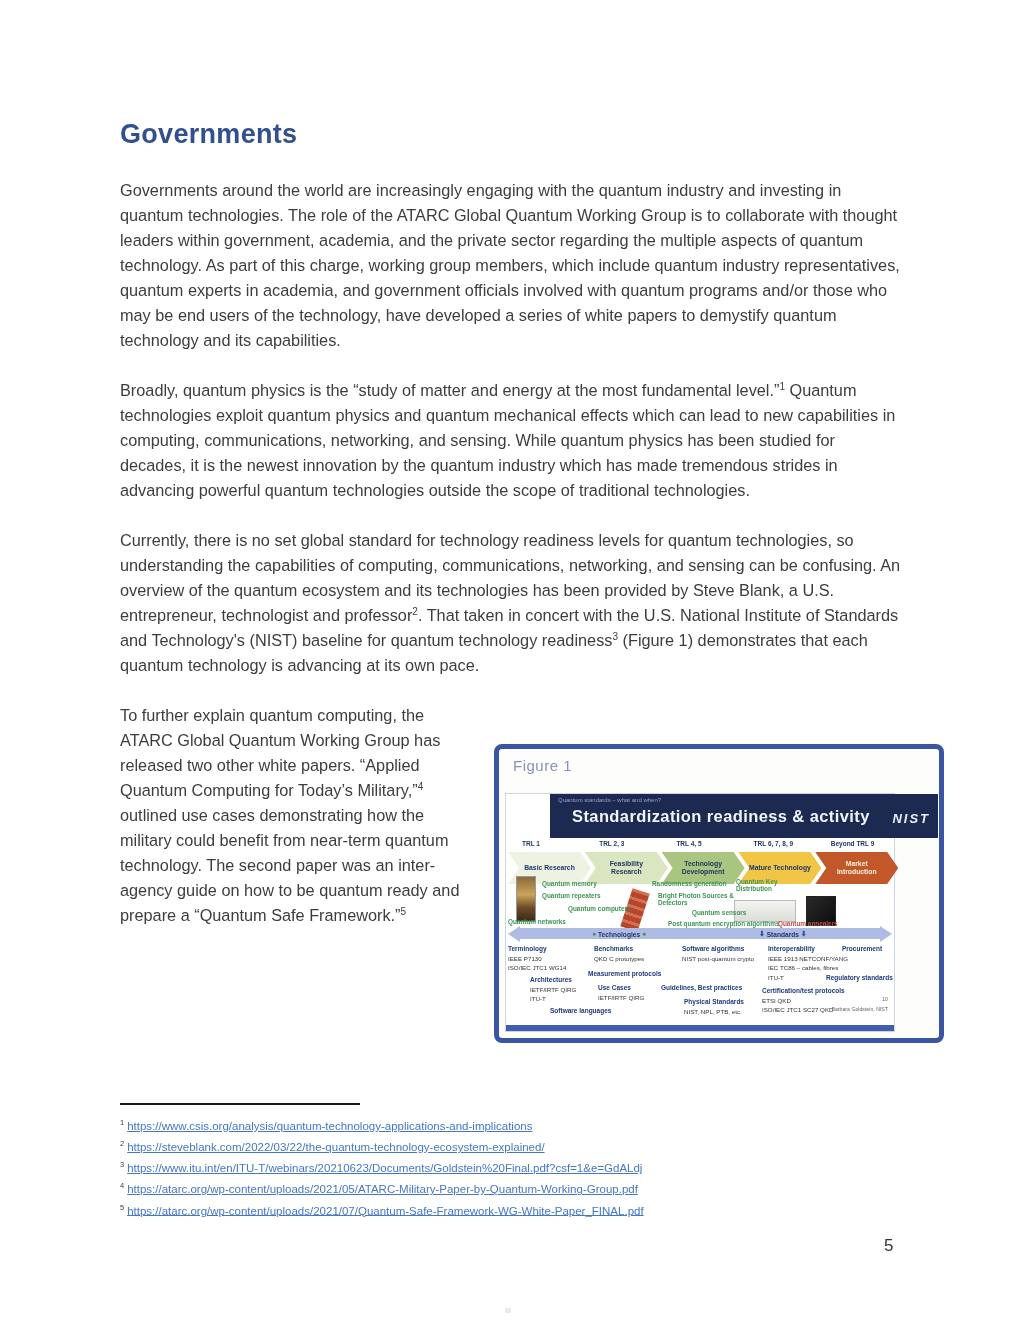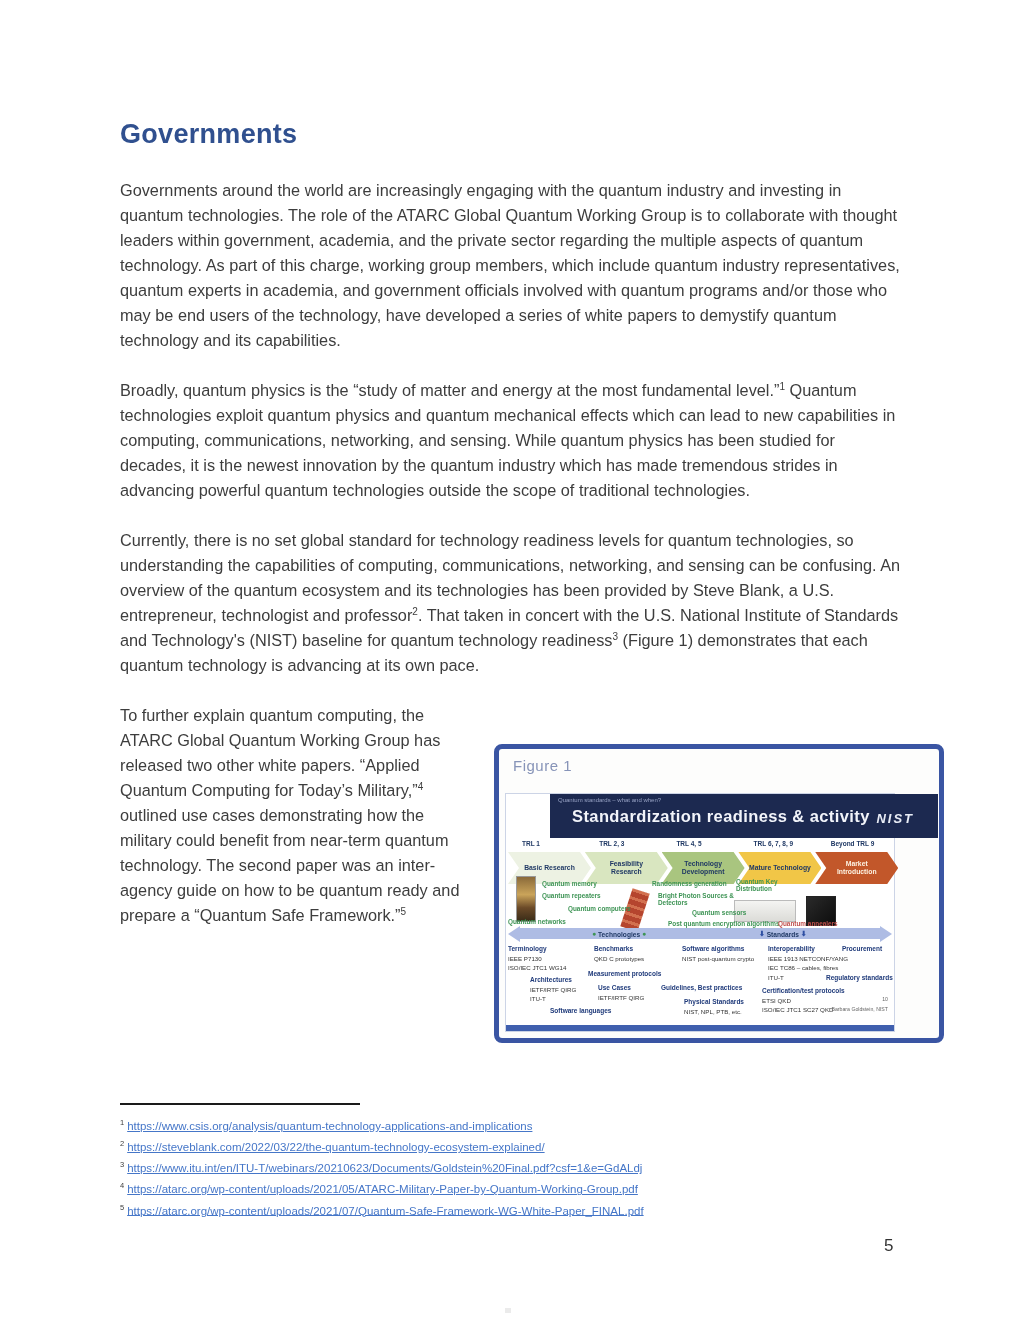--- a/index.html
+++ b/index.html
@@ -14,21 +14,21 @@
   p.par-narrow { width:358px; }
 
   
   .figure-box { position:absolute; left:494px; top:744px; width:450px; height:299px;
     border:5px solid #3a55a3; border-radius:8px; background:#fdfdfc; }
   .figure-label { position:absolute; left:14px; top:8px; font-size:15px; color:#8794b8; letter-spacing:0.5px; }
   .slide { position:absolute; left:6px; top:44px; width:390px; height:239px; background:#ffffff; border:1px solid #ccd4e6; }
   .slide-header { position:absolute; left:0; top:0; width:100%; height:44px; background:#1c2950;margin-left:44px; }
   .slide-kicker { position:absolute; left:8px; top:3px; font-size:6px; color:#97a2c4; }
   .slide-title { position:absolute; left:22px; top:13px; font-size:16.5px; font-weight:bold; color:#f2f4fa; letter-spacing:0.4px; }
-  .slide-logo { position:absolute; right:24px; top:17px; font-size:13px; font-weight:bold; color:#e9edf6; letter-spacing:2px; font-style:italic; }
+  .slide-logo { position:absolute; right:8px; top:17px; font-size:13px; font-weight:bold; color:#e9edf6; letter-spacing:2px; font-style:italic; }
 
   .trl-row { position:absolute; left:2px; top:46px; width:386px; height:11px; display:flex; }
   .trl-row .trl { width:20%; font-size:6.5px; font-weight:bold; color:#1f3864; padding-left:14px; }
   .stage-row { position:absolute; left:2px; top:58px; width:386px; height:32px; display:flex; }
   .stage { position:relative; width:21.5%; margin-right:-1.6%; height:32px; display:flex; align-items:center; justify-content:center;
     text-align:center; font-size:6.8px; font-weight:bold; line-height:8px; padding:0 10px;
     clip-path:polygon(0% 0%, calc(100% - 11px) 0%, 100% 50%, calc(100% - 11px) 100%, 0% 100%, 11px 50%); }
 
   .tech-zone { position:absolute; left:0; top:84px; width:390px; height:50px; }
   .tech-item { position:absolute; font-size:6.4px; font-weight:bold; color:#3e9455; line-height:7px; }

